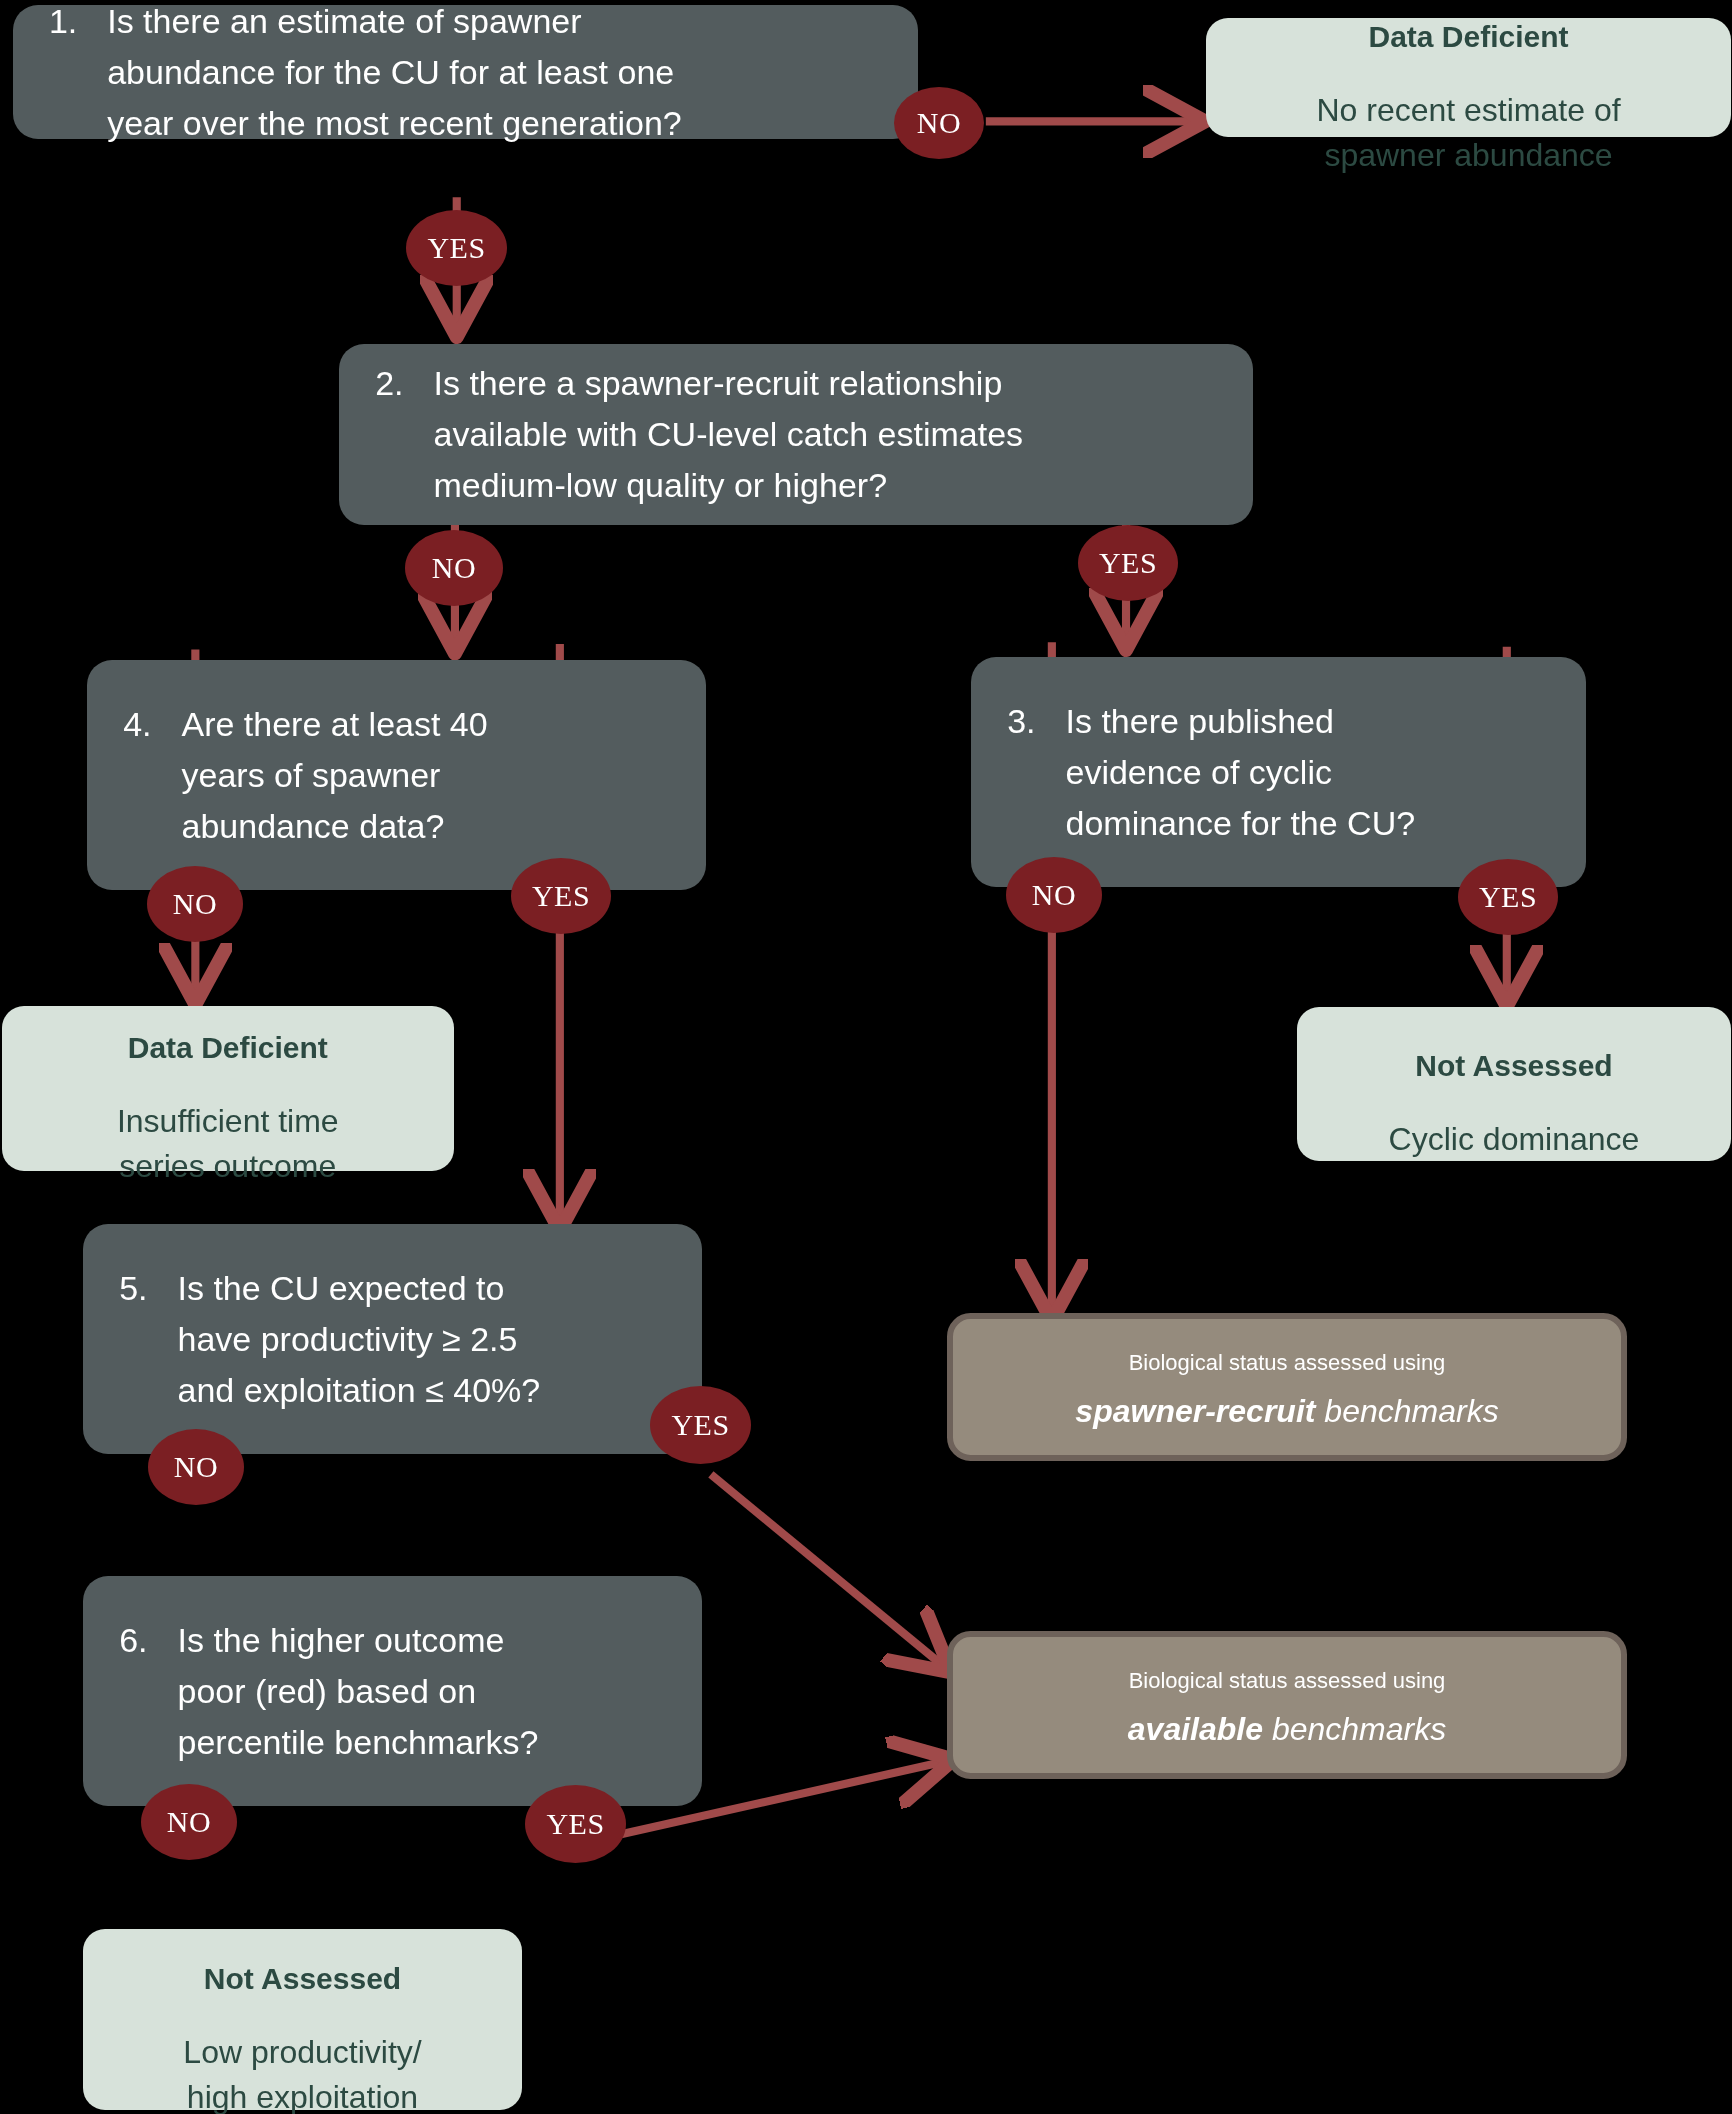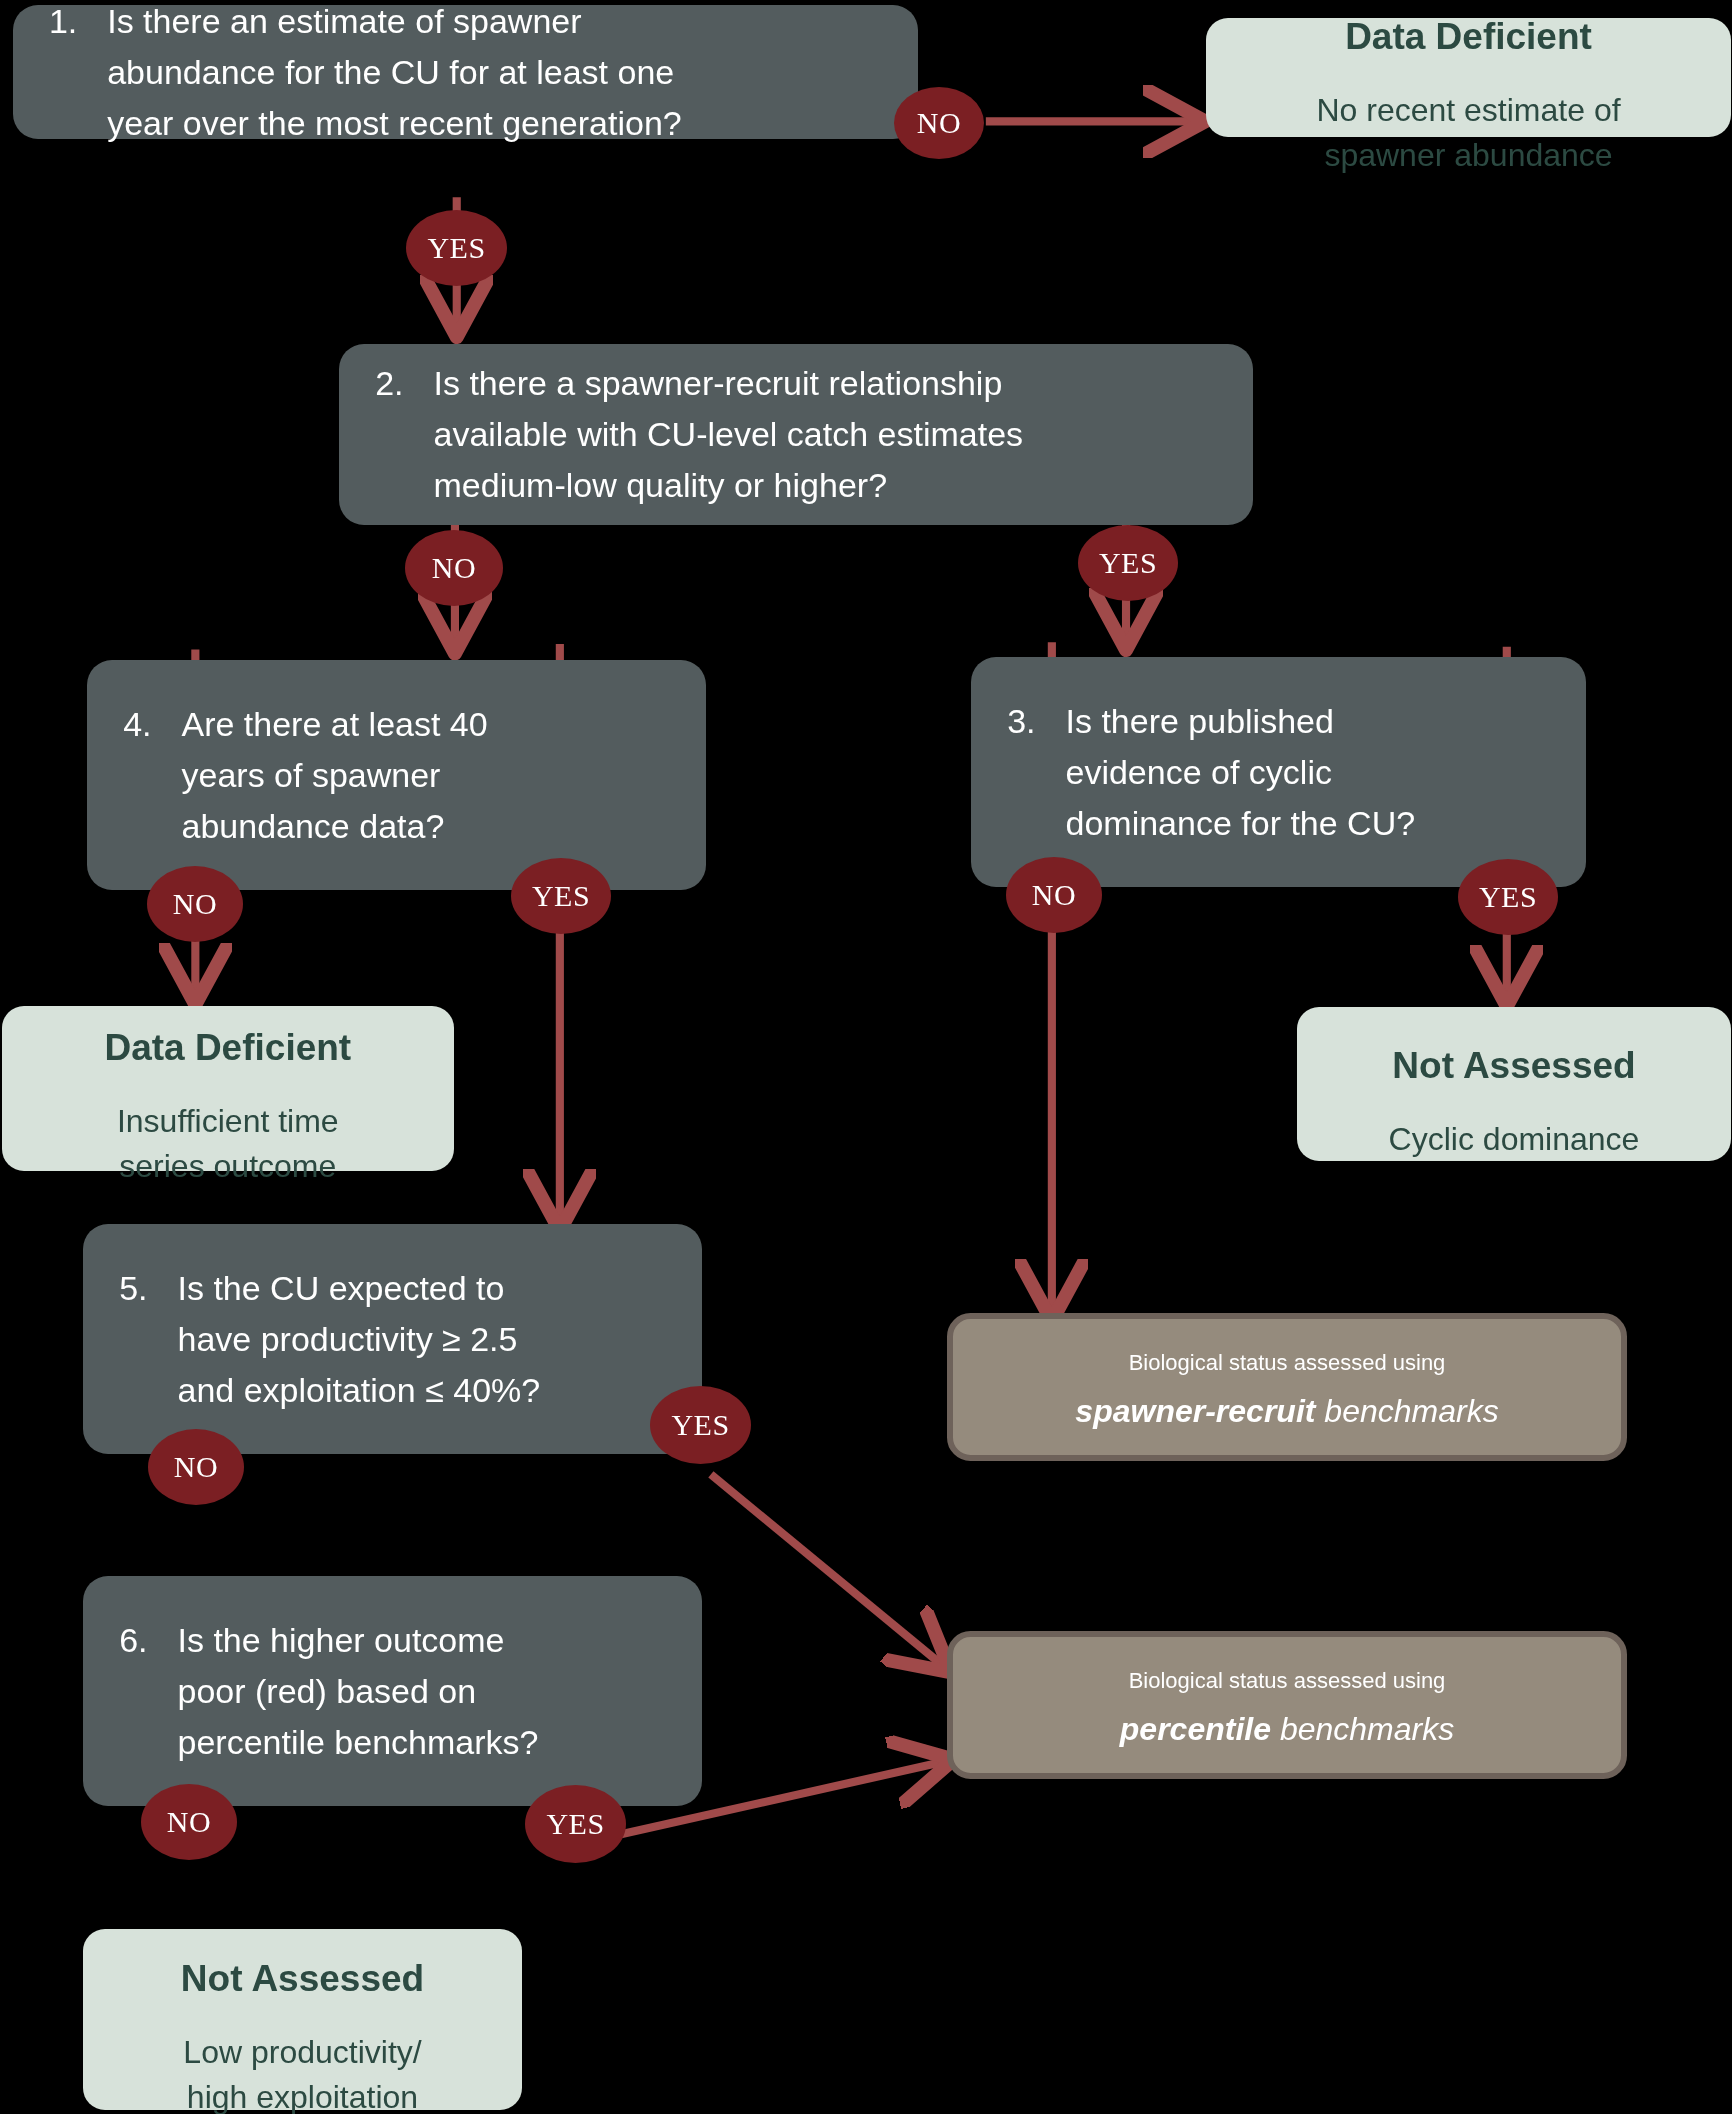--- a/index.html
+++ b/index.html
@@ -66,21 +66,21 @@
 
   
   .out-box {
     background: #D7E2DA;
     color: #2C4A42;
     border-radius: 22px;
     padding: 14.5px 18px;
     text-align: center;
   }
   .out-title {
-    font-size: 37px;
+    font-size: 30px;
     line-height: 47px;
     font-weight: 700;
     color: #2C4A42;
     margin-top: 35px;
   }
   .out-sub {
     font-size: 32px;
     line-height: 45px;
     font-weight: 400;
     color: #2C4A42;
@@ -237,21 +237,21 @@
     <div class="q-row">
       <div class="q-num">6.</div>
       <div class="q-text">Is the higher outcome
 poor (red) based on
 percentile benchmarks?</div>
     </div>
   </div>
 
   <div class="node bm-box" style="left:947px; top:1631px; width:680px; height:148px;">
     <div class="bm-line1">Biological status assessed using</div>
-    <div class="bm-line2"><span class="bm-em">percentile</span><span> benchmarks</span></div>
+    <div class="bm-line2"><span class="bm-em">available</span><span> benchmarks</span></div>
   </div>
 
   <div class="node out-box" style="left:83px; top:1929px; width:439px; height:181px;">
     <div class="out-title">Not Assessed</div>
     <div class="out-sub">Low productivity/
 high exploitation</div>
   </div>
 
   <div class="pill" style="left:894px; top:87px; width:90px; height:72px;">NO</div>
 

